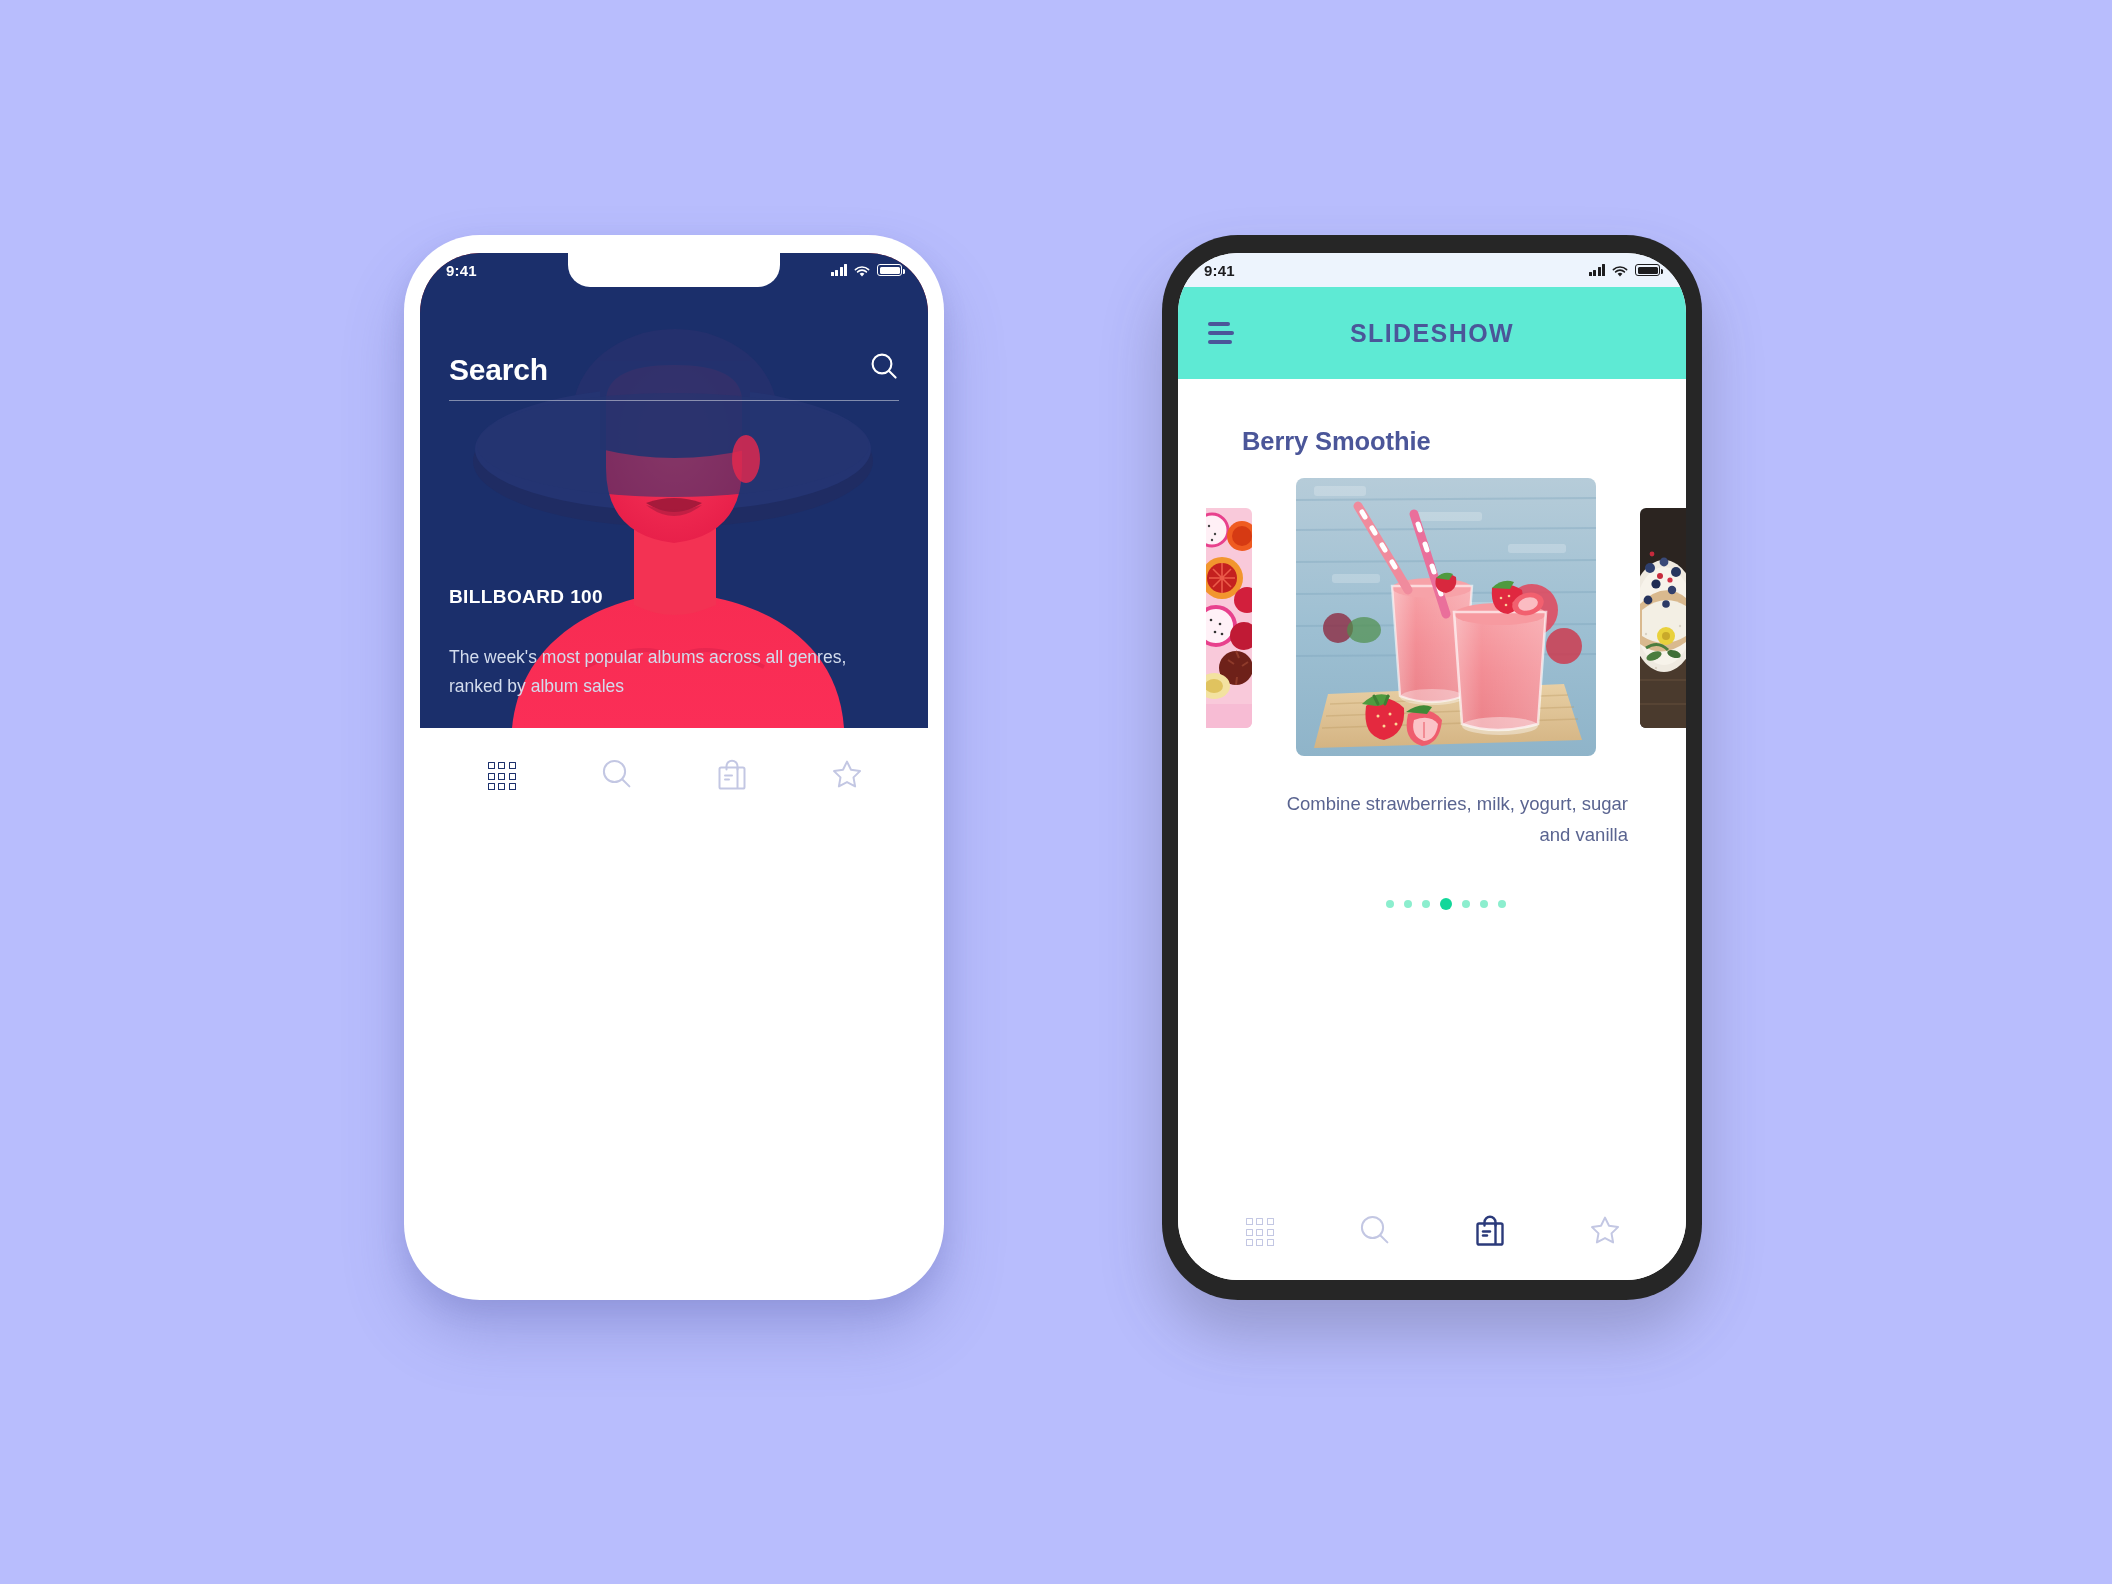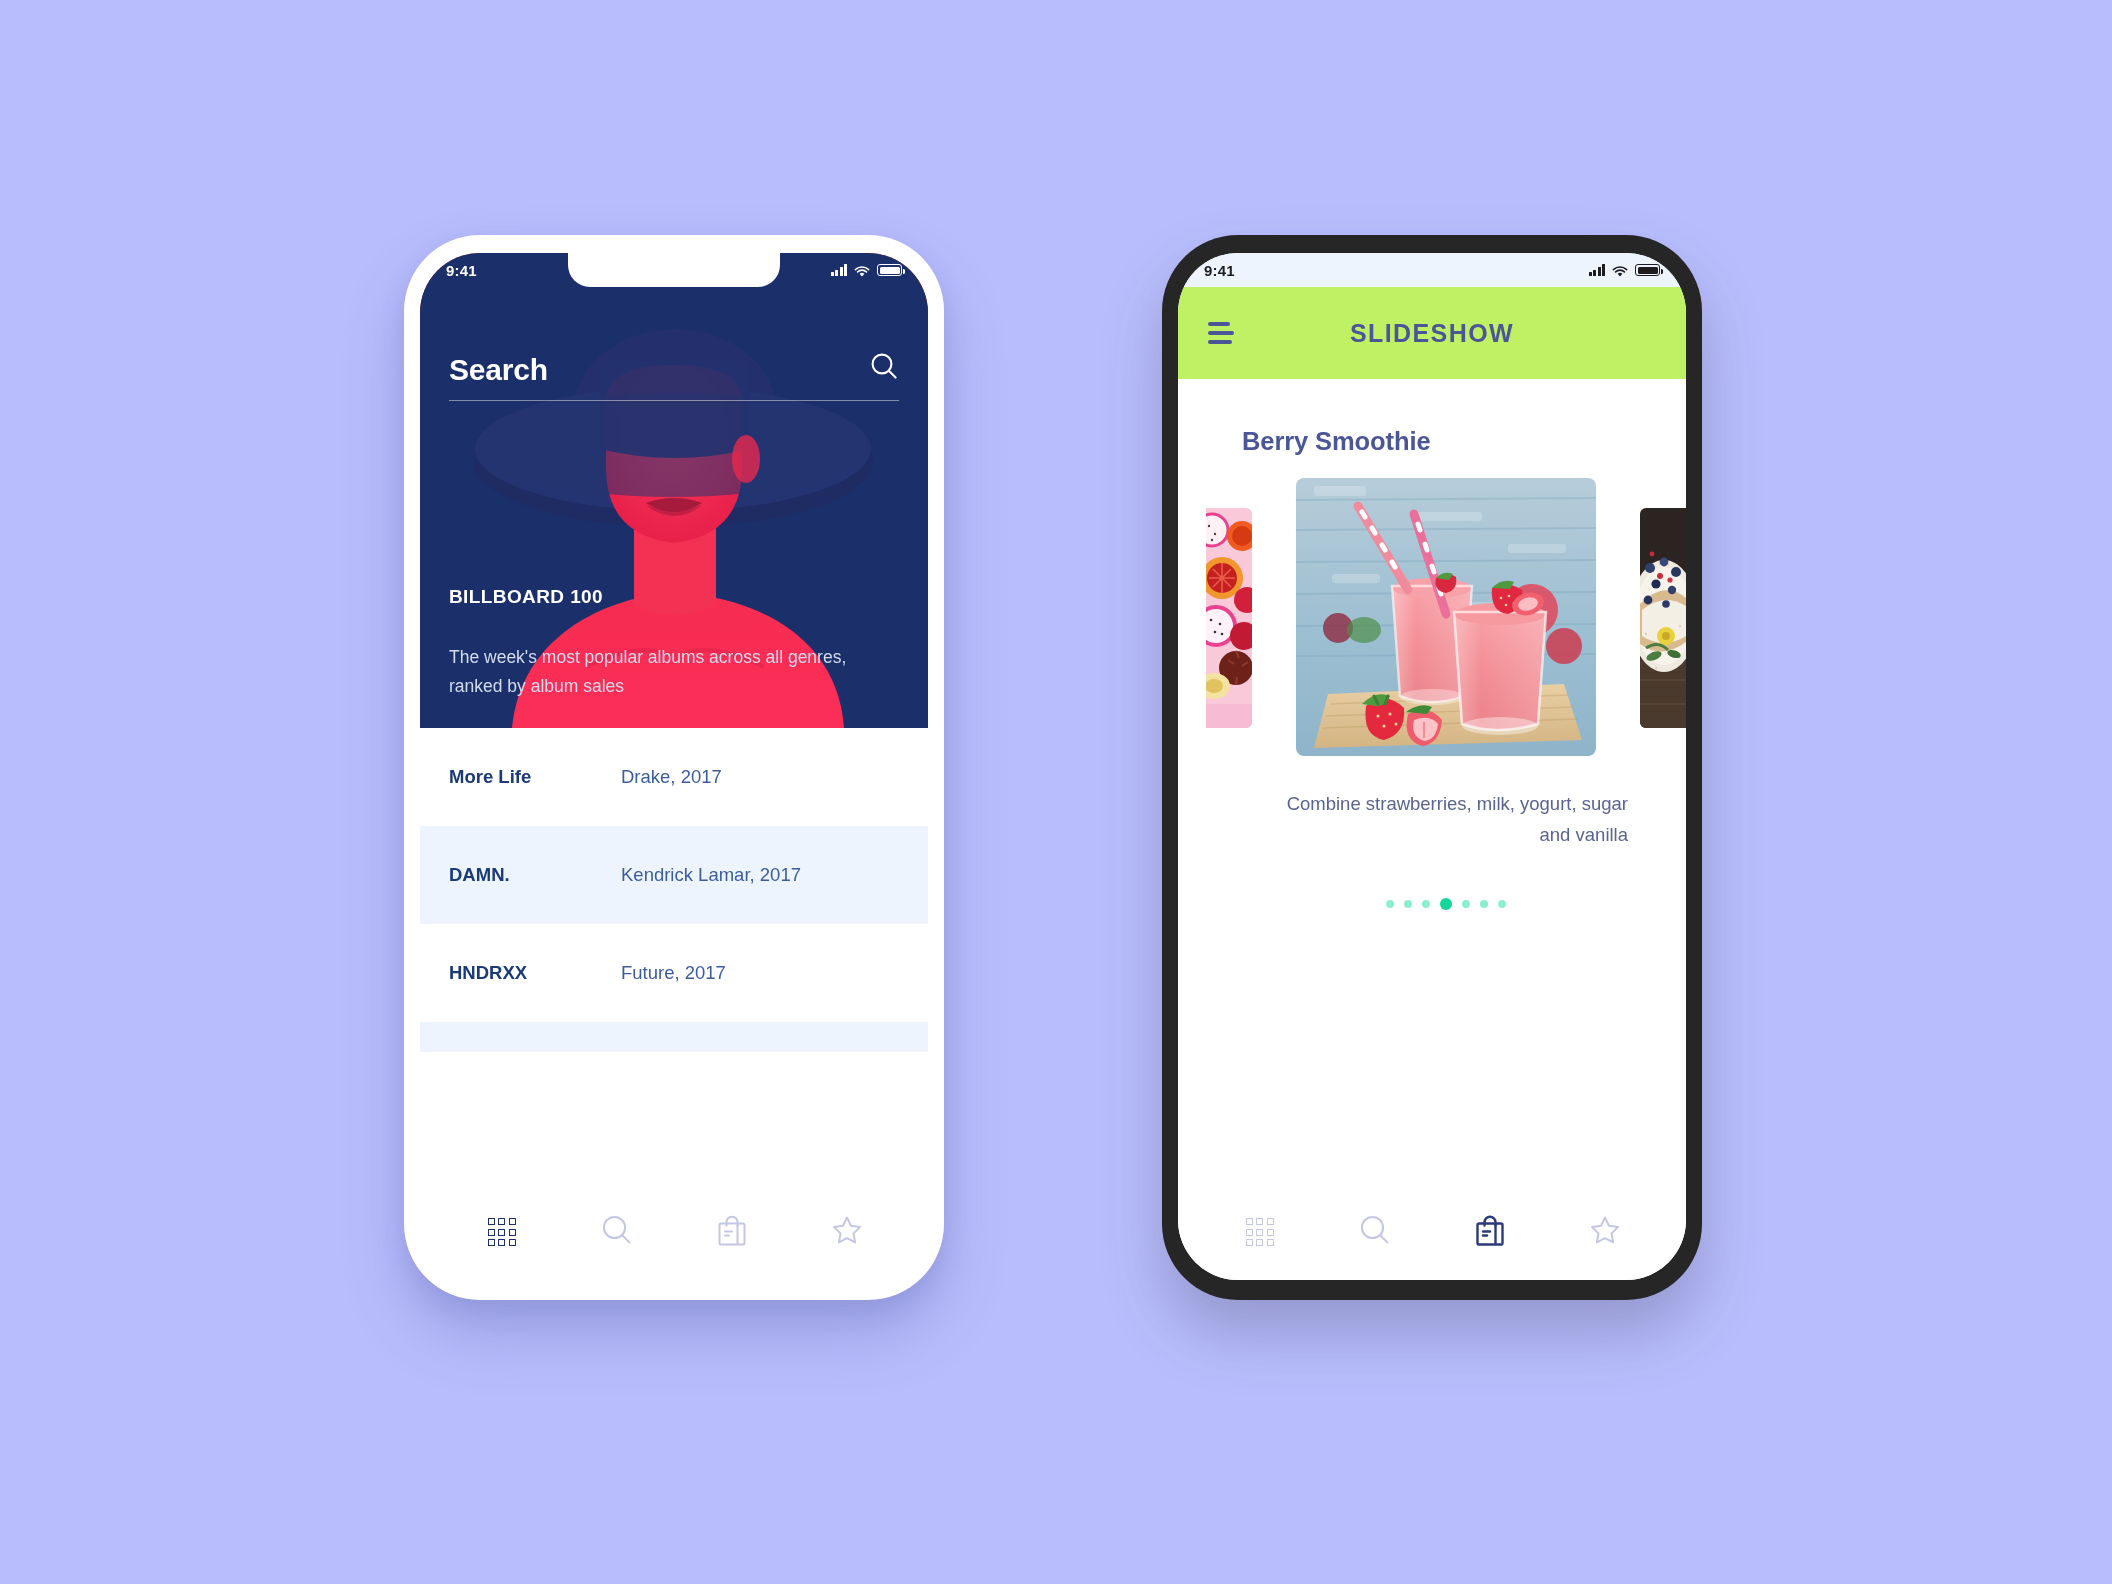--- a/index.html
+++ b/index.html
@@ -269,21 +269,21 @@
     border-radius: 0.5px;
   }
 
   .active-navy { color: #1b2f6b; }
   .inactive    { color: #c3c7e3; }
 
   
   .ss-header {
     flex: 0 0 92px;
     height: 92px;
-    background: #bef264;
+    background: #5eead4;
     display: flex;
     align-items: center;
     padding: 0 30px;
     position: relative;
   }
   .hamburger {
     width: 26px;
     display: flex;
     flex-direction: column;
     gap: 5.5px;
@@ -454,35 +454,20 @@
                 <circle cx="13" cy="13" r="9.4" stroke="#ffffff" stroke-width="2.1" fill="none"></circle>
                 <line x1="19.8" y1="19.8" x2="26.6" y2="26.6" stroke="#ffffff" stroke-width="2.1" stroke-linecap="round"></line>
               </svg>
           </div>
         </div>
 
         <div class="hero-kicker">BILLBOARD 100</div>
         <div class="hero-desc">The week's most popular albums across all genres, ranked by album sales</div>
       </div>
 
-      <div class="album-list">
-        <div class="album-row">
-          <div class="album-title">More Life</div>
-          <div class="album-meta">Drake, 2017</div>
-        </div>
-        <div class="album-row alt">
-          <div class="album-title">DAMN.</div>
-          <div class="album-meta">Kendrick Lamar, 2017</div>
-        </div>
-        <div class="album-row">
-          <div class="album-title">HNDRXX</div>
-          <div class="album-meta">Future, 2017</div>
-        </div>
-        <div class="album-row-partial"></div>
-      </div>
 
       <div class="tabbar">
         <div class="tab-item active-navy">
           <span class="ic-grid">
               <span></span>
               <span></span>
               <span></span>
               <span></span>
               <span></span>
               <span></span>

